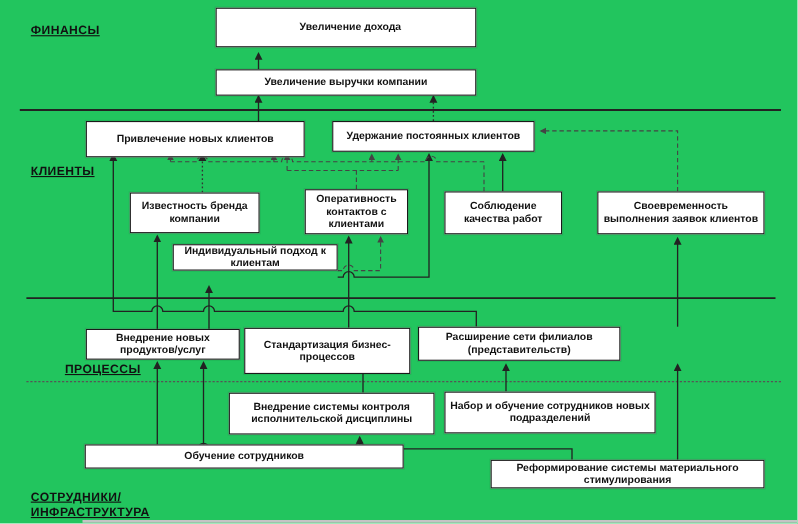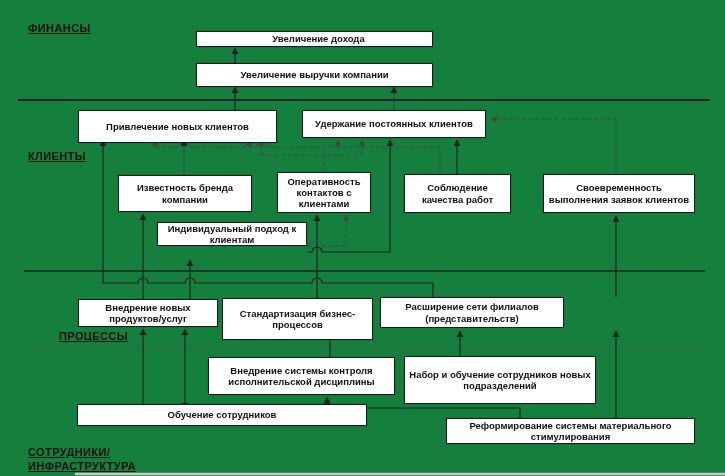--- a/index.html
+++ b/index.html
@@ -1,19 +1,19 @@
 <!DOCTYPE html>
 <html><head>
 <meta charset="utf-8">
 <style>
   html,body{margin:0;padding:0;background:#fff;}
   #stage{
     position:relative;
     width:725px;height:476px;
-    background:#15803d;
+    background:#22c55e;
     font-family:"Liberation Sans","DejaVu Sans",sans-serif;
     overflow:hidden;
   }
   .seclabel{
     position:absolute;
     font-size:11px;
     font-weight:bold;
     color:#111;
     text-decoration:underline;
     letter-spacing:.4px;
@@ -100,33 +100,33 @@
       <path d="M307 246 L312 246 a5 5 0 0 1 10 0 L346 246 L346 216" marker-end="url(#arrg)"></path>
     </g>
   </svg>
 
   <div class="seclabel" style="left:28px;top:22px;">ФИНАНСЫ</div>
   <div class="seclabel" style="left:28px;top:150px;">КЛИЕНТЫ</div>
   <div class="seclabel" style="left:28px;top:330px;margin-left:31px;">ПРОЦЕССЫ</div>
   <div class="seclabel" style="left:28px;top:446px;">СОТРУДНИКИ/</div>
   <div class="seclabel" style="left:28px;top:460px;">ИНФРАСТРУКТУРА</div>
 
-  <div class="node" style="left:196px;top:31px;width:237px;height:16px;padding-left:12px;">Увеличение дохода</div>
+  <div class="node" style="left:196px;top:7px;width:237px;height:36px;padding-left:12px;">Увеличение дохода</div>
   <div class="node" style="left:196px;top:63px;width:237px;height:24px;">Увеличение выручки компании</div>
 
   <div class="node" style="left:78px;top:110px;width:199px;height:33px;">Привлечение новых клиентов</div>
   <div class="node" style="left:302px;top:110px;width:184px;height:28px;">Удержание постоянных клиентов</div>
-  <div class="node" style="left:118px;top:175px;width:134px;height:37px;">Известность бренда компании</div>
+  <div class="node" style="left:118px;top:175px;width:118px;height:37px;">Известность бренда компании</div>
   <div class="node" style="left:277px;top:172px;width:94px;height:41px;text-align:center;">Оперативность контактов с клиентами</div>
   <div class="node" style="left:404px;top:174px;width:107px;height:39px;">Соблюдение качества работ</div>
   <div class="node" style="left:543px;top:174px;width:152px;height:39px;">Своевременность выполнения заявок клиентов</div>
   <div class="node" style="left:157px;top:222px;width:150px;height:24px;">Индивидуальный подход к клиентам</div>
 
   <div class="node" style="left:78px;top:299px;width:140px;height:28px;">Внедрение новых продуктов/услуг</div>
   <div class="node" style="left:222px;top:298px;width:151px;height:42px;">Стандартизация бизнес-процессов</div>
   <div class="node" style="left:380px;top:297px;width:184px;height:31px;">Расширение сети филиалов (представительств)</div>
 
   <div class="node" style="left:208px;top:357px;width:187px;height:38px;">Внедрение системы контроля исполнительской дисциплины</div>
-  <div class="node" style="left:404px;top:356px;width:192px;height:48px;">Набор и обучение сотрудников новых подразделений</div>
+  <div class="node" style="left:404px;top:356px;width:192px;height:38px;">Набор и обучение сотрудников новых подразделений</div>
   <div class="node" style="left:77px;top:404px;width:290px;height:22px;">Обучение сотрудников</div>
   <div class="node" style="left:446px;top:418px;width:249px;height:26px;">Реформирование системы материального стимулирования</div>
 
 </div>
 
 </body></html>

